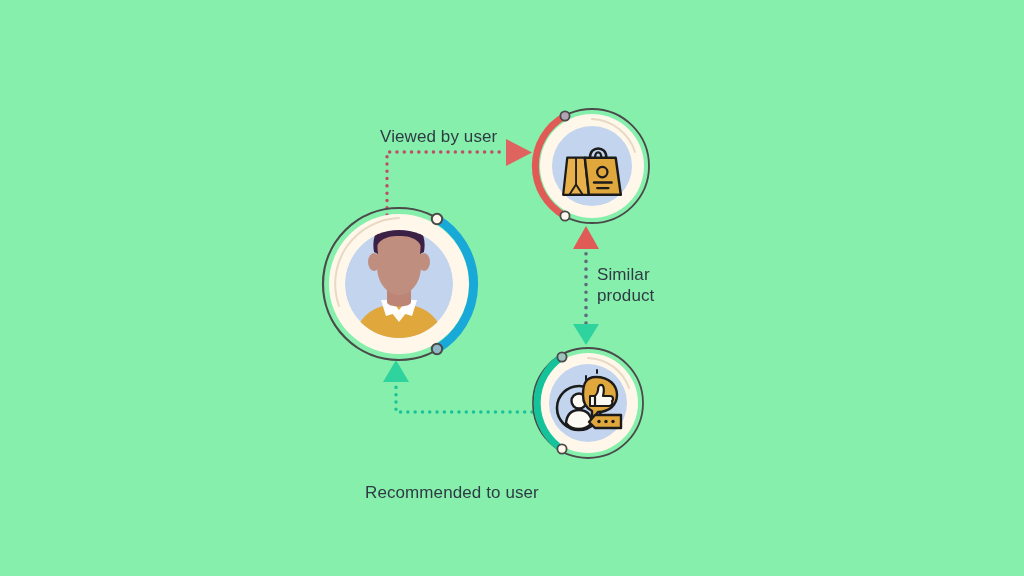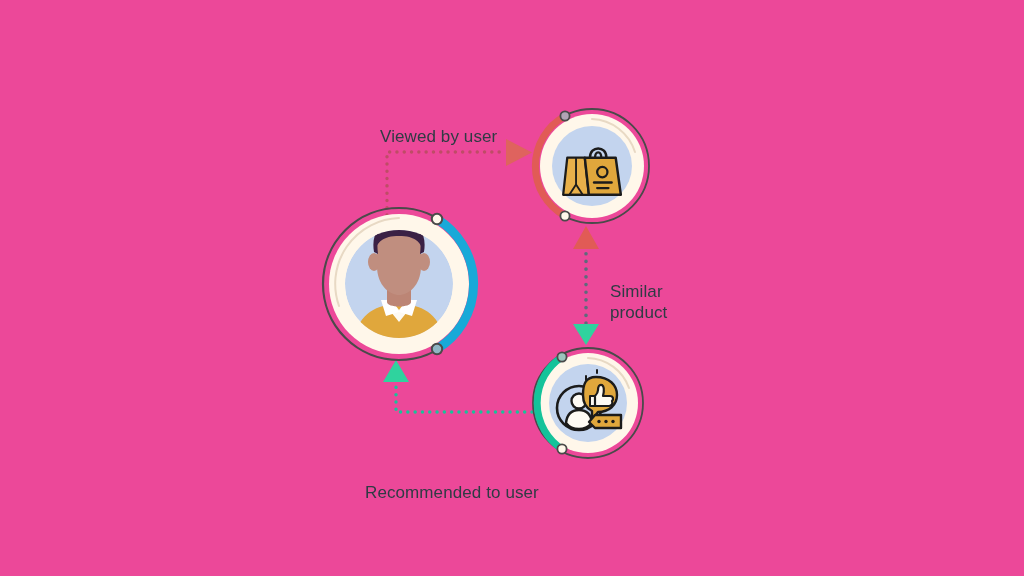--- a/index.html
+++ b/index.html
@@ -10,40 +10,40 @@
     width: 1024px;
     height: 576px;
     overflow: hidden;
     font-family: "Liberation Sans", sans-serif;
     background: #fdeeda;
   }
   #canvas {
     position: relative;
     width: 1024px;
     height: 576px;
-    background: #ec4899;
+    background: #86efac;
   }
   #diagram-svg {
     position: absolute;
     left: 0;
     top: 0;
     width: 1024px;
     height: 576px;
   }
   .edge-label {
     position: absolute;
     color: #2f3b44;
     font-family: "Liberation Sans", sans-serif;
     font-size: 17px;
     line-height: 21px;
     white-space: pre;
     letter-spacing: 0.1px;
   }
   #label-viewed   { left: 380px; top: 126px; }
-  #label-similar  { left: 610px; top: 264px; margin-top: 17px; }
+  #label-similar  { left: 597px; top: 264px; }
   #label-recommended { left: 365px; top: 438px; margin-top: 44px; }
 </style>
 </head>
 <body>
 
 <div id="canvas">
 
   <svg id="diagram-svg" viewBox="0 0 1024 576">
     <defs>
       <clipPath id="clip-user-photo">

